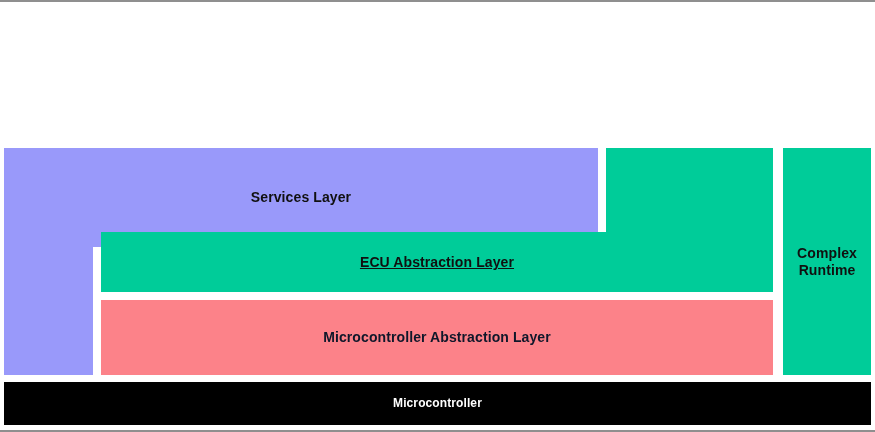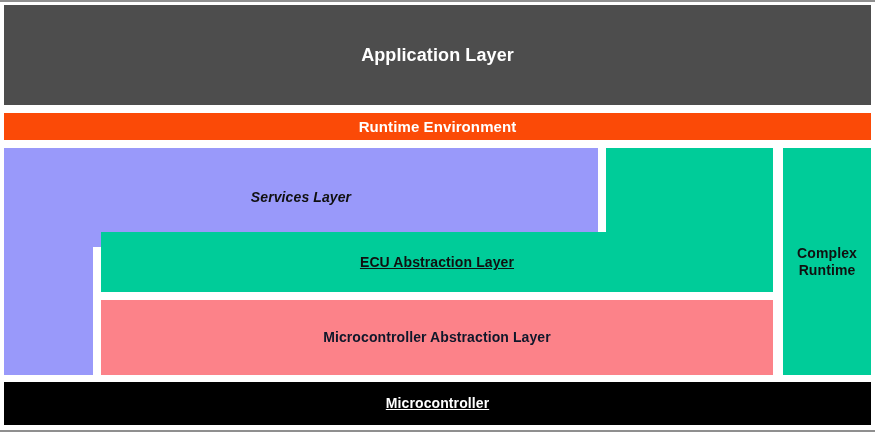--- a/index.html
+++ b/index.html
@@ -76,21 +76,20 @@
 
   
   .services-bar {
     left: 4px;
     top: 148px;
     width: 594px;
     height: 99px;
     background: #9999fa;
     color: #101010;
     font-size: 14px;
-    font-style: italic;
   }
 
   
   .ecu-col {
     left: 606px;
     top: 148px;
     width: 167px;
     height: 144px;
     background: #00cc99;
   }
@@ -133,38 +132,31 @@
   .complex-drivers .cd-line { display: block; }
 
   
   .mcu-layer {
     left: 4px;
     top: 382px;
     width: 867px;
     height: 43px;
     background: #000000;
     color: #ffffff;
-    font-size: 14px;
-    text-decoration: underline;
+    font-size: 12px;
   }
 </style>
 </head>
 <body>
 
 <div id="diagram-root">
 
   <div class="frame-line top"></div>
 
-  <div class="block app-layer">
-    <span>Application Layer</span>
-  </div>
 
-  <div class="block rte-layer">
-    <span>Runtime Environment</span>
-  </div>
 
   <div class="block services-col"></div>
 
   <div class="block services-bar">
     <span>Services Layer</span>
   </div>
 
   <div class="block ecu-col"></div>
 
   <div class="block ecu-layer">

